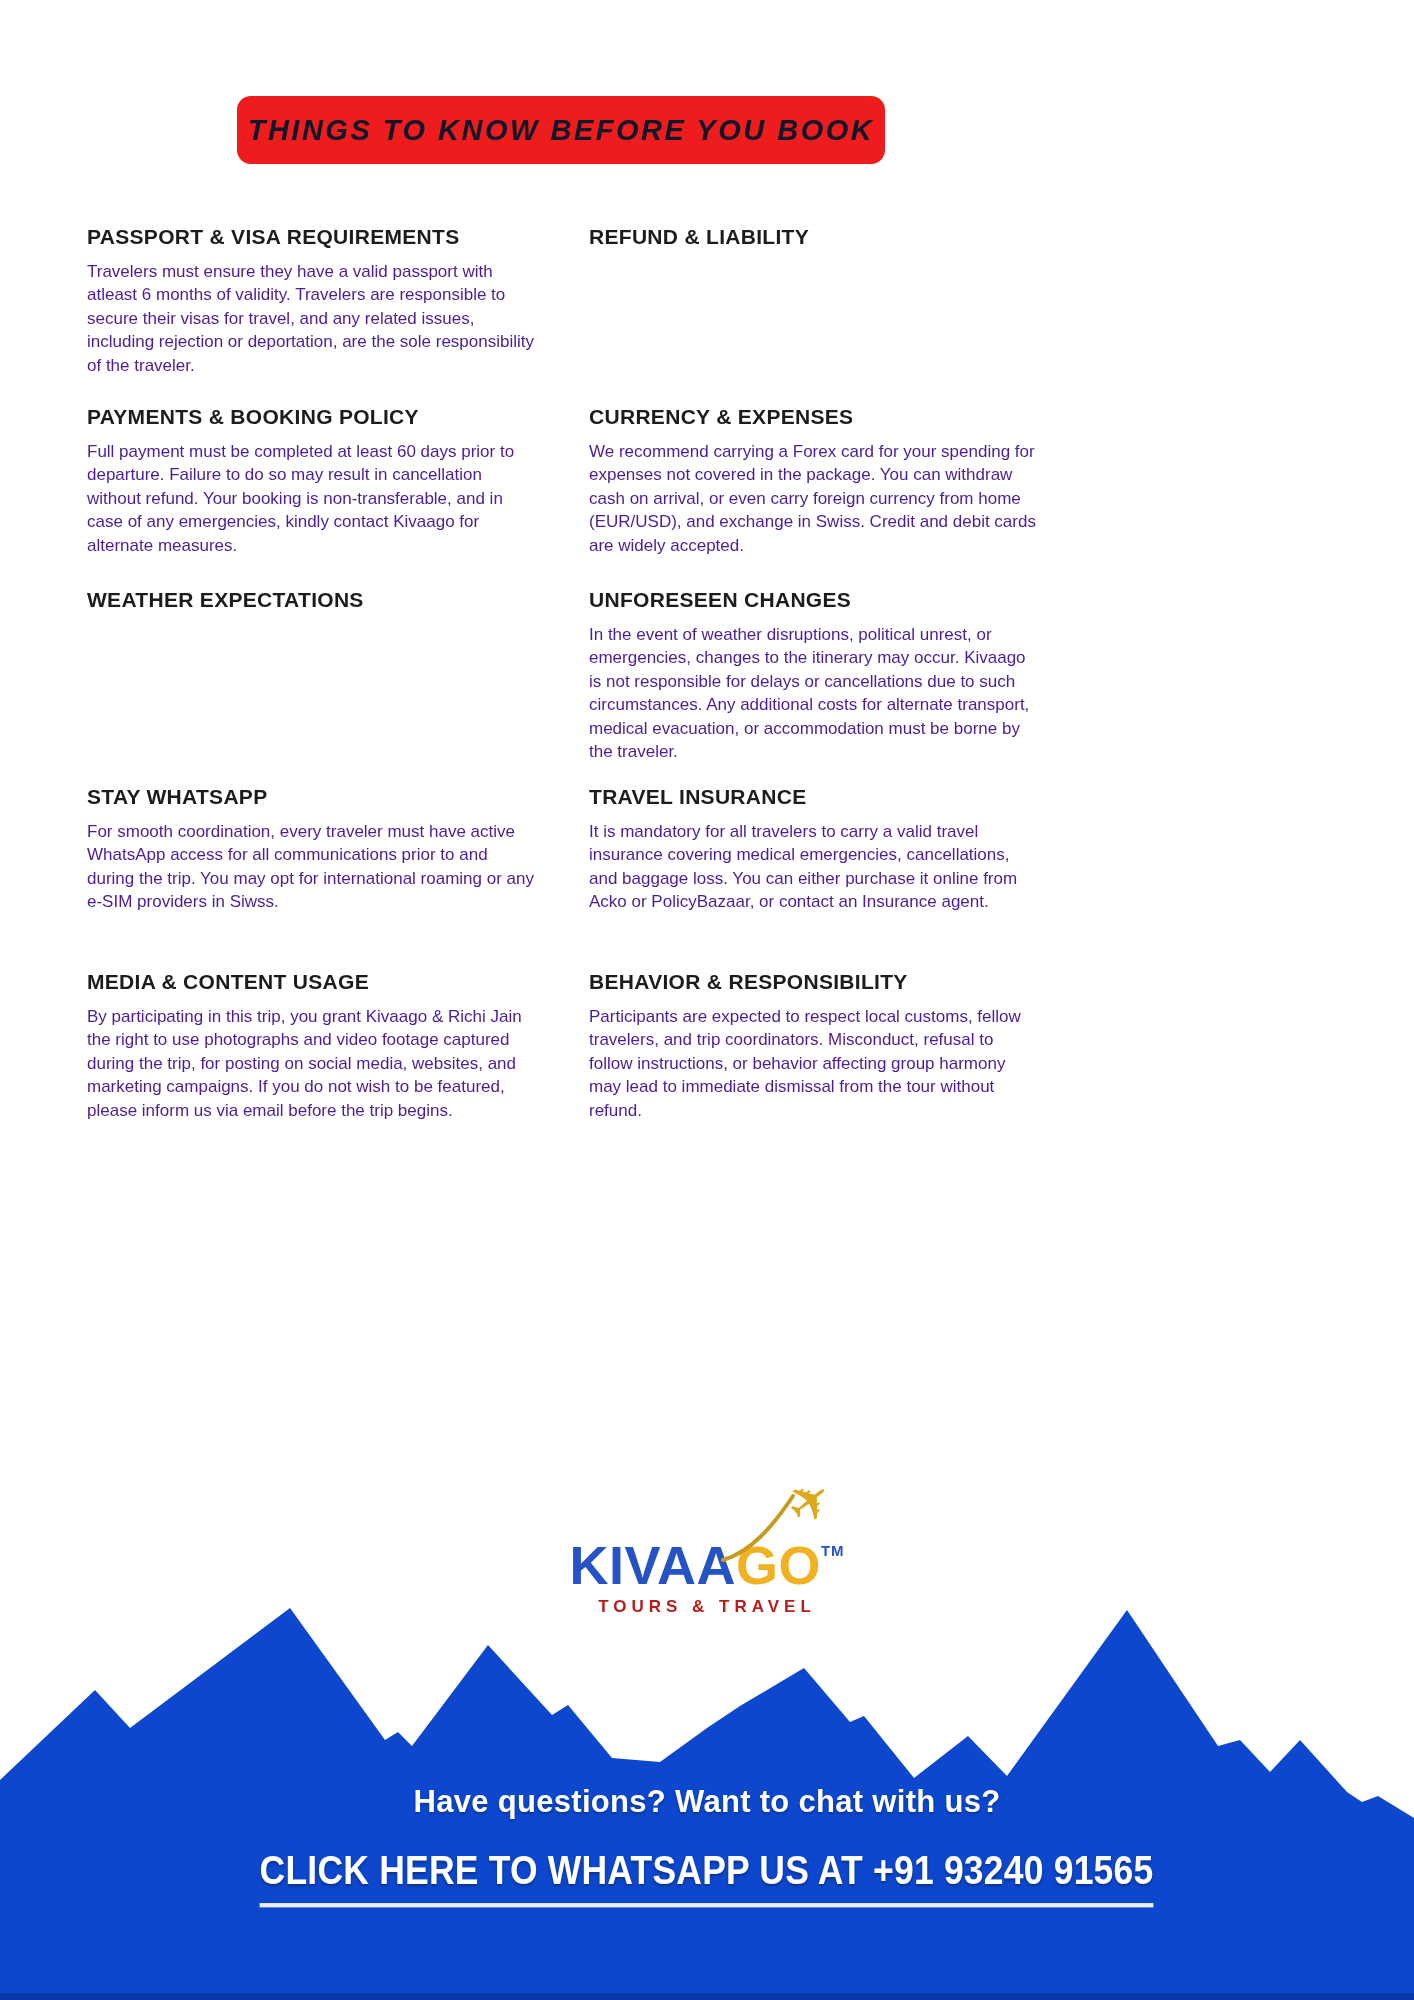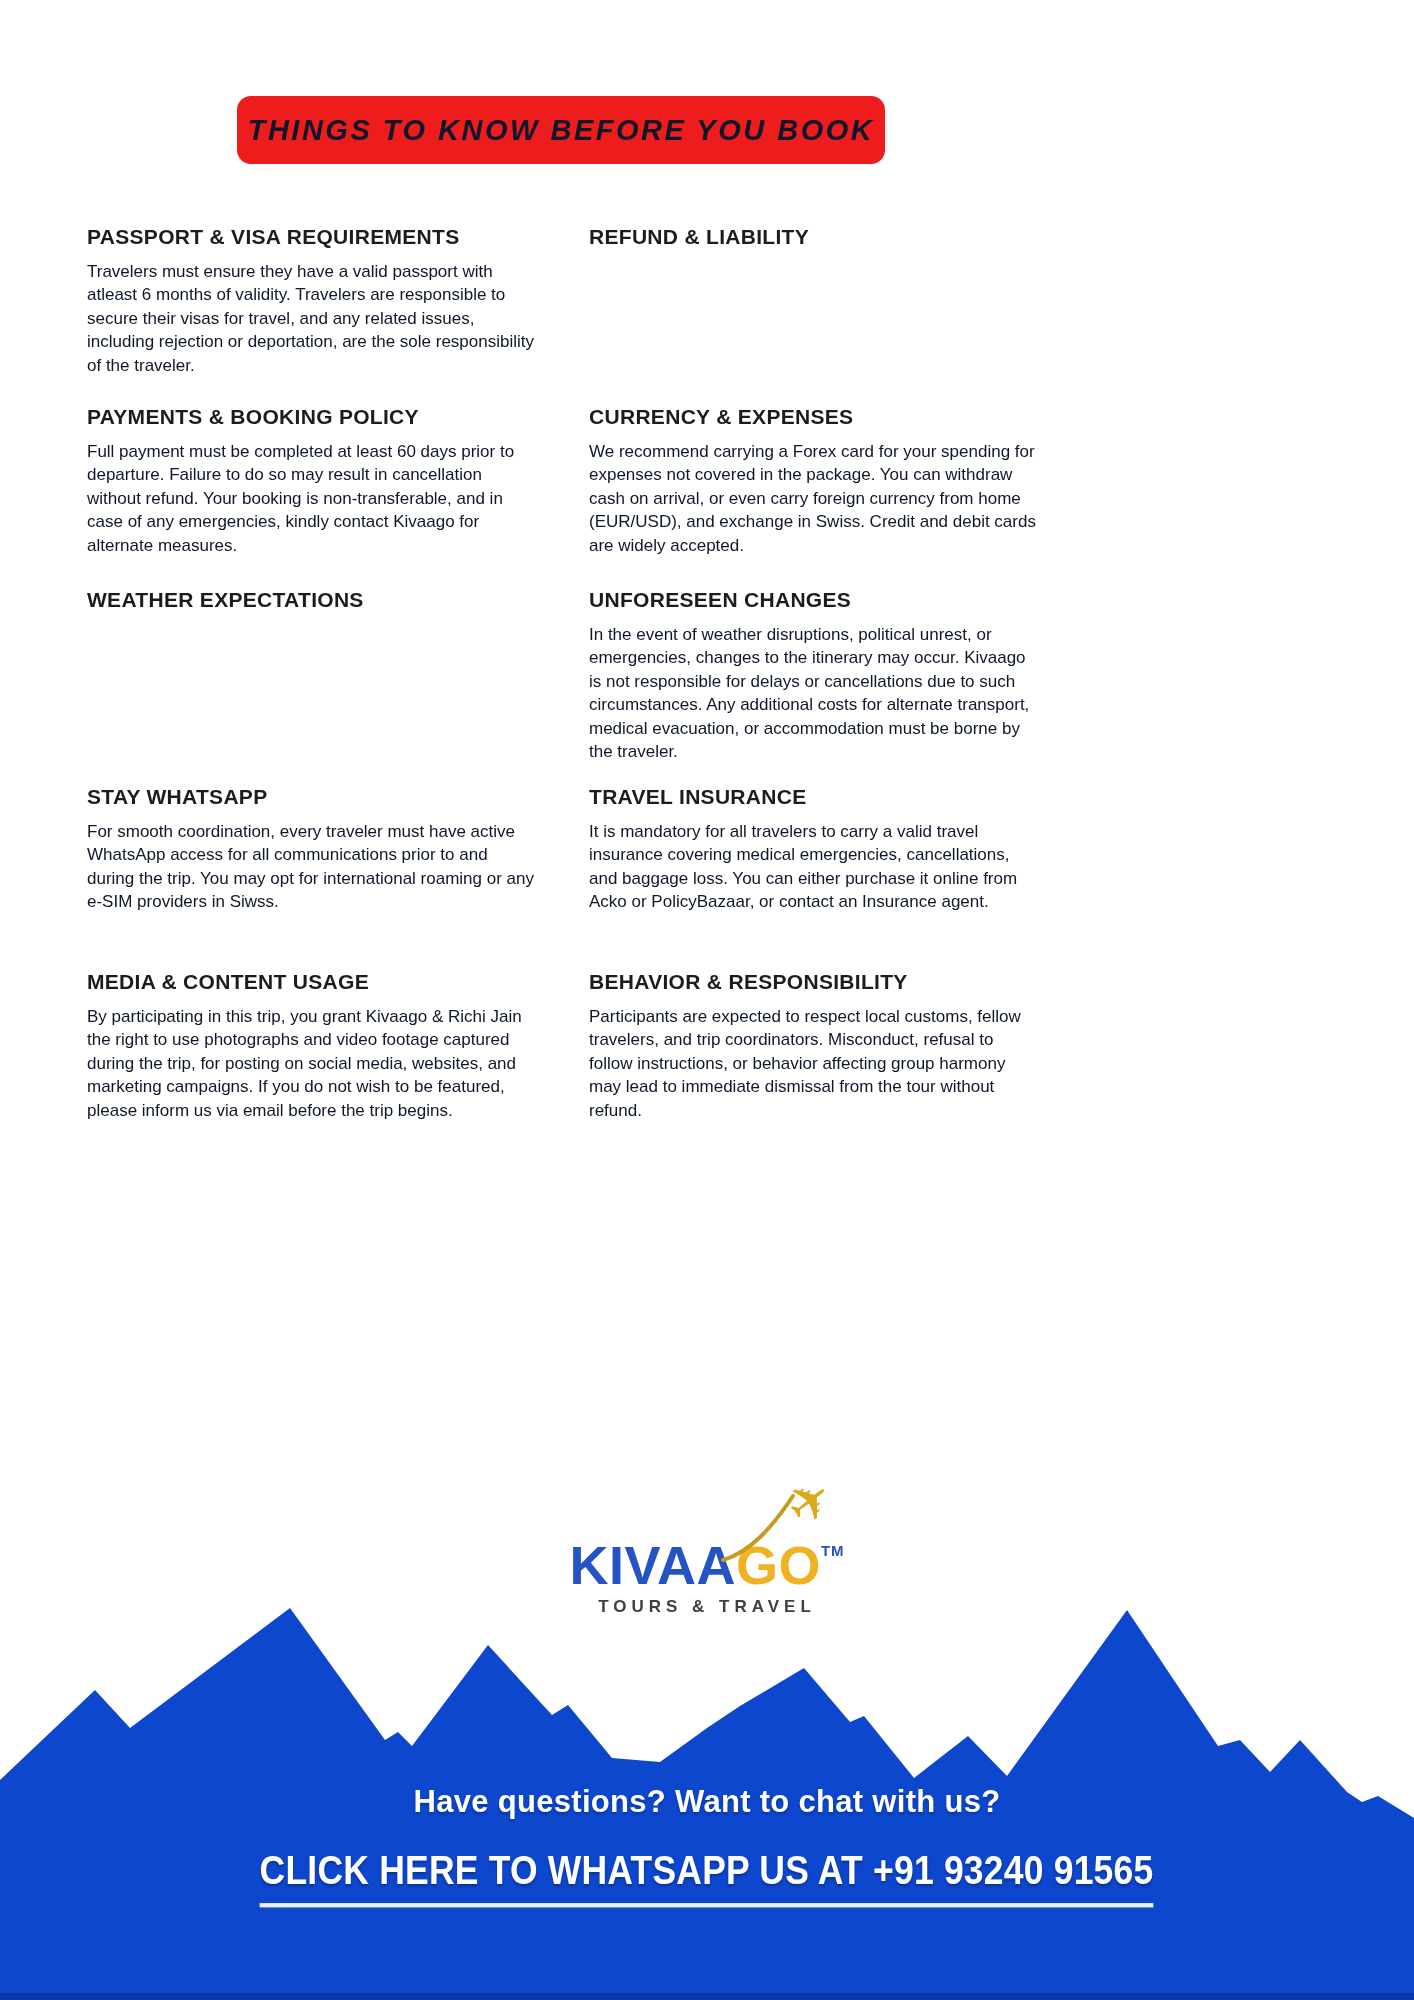--- a/index.html
+++ b/index.html
@@ -25,31 +25,31 @@
   .section{display:block;}
   .col .section:nth-child(1){min-height:180px;}
   .col .section:nth-child(2){min-height:183px;}
   .col .section:nth-child(3){min-height:197px;}
   .col .section:nth-child(4){min-height:185px;}
   .section h2{
     margin:0 0 11px 0;font-size:21px;font-weight:700;color:#1c1c1c;
     letter-spacing:0.3px;
   }
   .section p{
-    margin:0;font-size:17px;line-height:1.38;color:#0f172a;
+    margin:0;font-size:17px;line-height:1.38;color:#4c1d95;
   }
   
   .logo-wrap{position:absolute;top:1538px;left:0;width:1414px;text-align:center;}
   .logo-line{position:relative;display:inline-block;line-height:1;}
   .logo-word{font-size:54px;font-weight:800;letter-spacing:0.5px;}
   .logo-blue{color:#2553c6;text-align:center;}
   .logo-gold{color:#f0b221;}
   .logo-tm{font-size:15px;font-weight:700;color:#2553c6;vertical-align:28px;letter-spacing:1px;}
   .logo-tagline{
-    margin-top:6px;font-size:17px;font-weight:700;color:#404040;
+    margin-top:6px;font-size:17px;font-weight:700;color:#b91c1c;
     letter-spacing:5px;
   }
   .plane-svg{position:absolute;left:148px;top:-64px;width:150px;height:90px;}
   
   .mountains{position:absolute;left:0;top:1550px;width:1414px;height:450px;}
   .footer-question{
     position:absolute;left:0;top:1784px;width:1414px;text-align:center;
     color:#ffffff;font-size:31px;font-weight:700;letter-spacing:0.3px;
     text-shadow:0 2px 3px rgba(0,0,0,0.25);
   }

